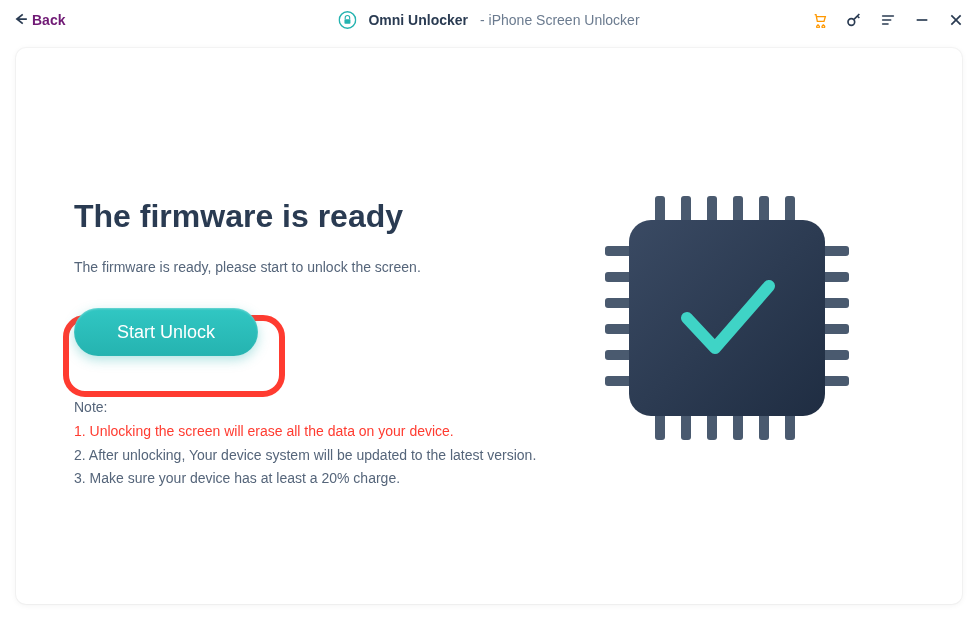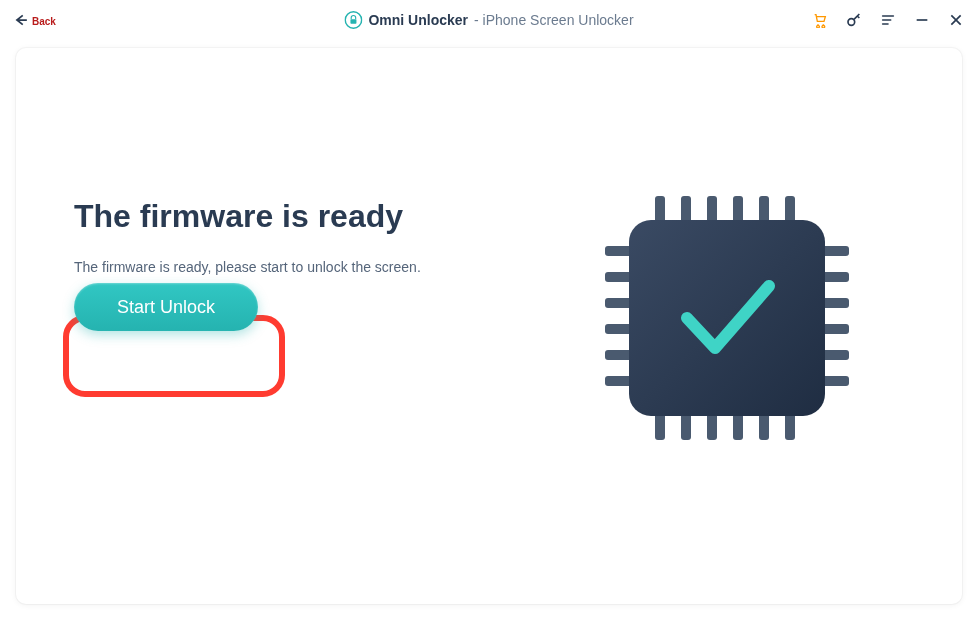--- a/index.html
+++ b/index.html
@@ -18,38 +18,38 @@
     .titlebar {
       height: 40px;
       display: flex;
       align-items: center;
       padding: 0 14px;
       background: #ffffff;
       position: relative;
     }
     .back-btn {
       display: flex;
-      align-items: flex-end;
+      align-items: flex-start;
       gap: 4px;
-      font-size: 10px;
+      font-size: 14px;
       font-weight: 600;
-      color: #b91c1c;
+      color: #701a75;
       cursor: pointer;
     }
     .back-arrow {
       width: 14px;
       height: 14px;
     }
     .title-center {
       position: absolute;
       left: 50%;
       transform: translateX(-50%);
       display: flex;
       align-items: center;
-      gap: 6px;
+      gap: 12px;
       font-size: 14px;
     }
     .lock-icon {
       width: 18px;
       height: 18px;
     }
     .app-name {
       font-weight: 700;
       color: #2a3b52;
     }
@@ -82,21 +82,21 @@
     }
     .heading {
       font-size: 32px;
       font-weight: 700;
       color: #2a3b52;
       margin-bottom: 24px;
     }
     .subtitle {
       font-size: 14px;
       color: #55657a;
-      margin-bottom: 8px;
+      margin-bottom: 33px;
     }
     .start-btn {
       width: 184px;
       height: 48px;
       background: linear-gradient(to bottom, #31c7c3, #25b3b0);
       border: none;
       border-radius: 24px;
       color: #ffffff;
       font-size: 18px;
       font-weight: 500;
@@ -191,20 +191,26 @@
   </div>
 </div>
 
 <div class="main-panel">
   <h1 class="heading">The firmware is ready</h1>
   <p class="subtitle">The firmware is ready, please start to unlock the screen.</p>
   
   <button class="start-btn">Start Unlock</button>
   <div class="highlight-ring"></div>
   
+  <div class="notes">
+    <div class="note-label">Note:</div>
+    <div class="note-warning">1. Unlocking the screen will erase all the data on your device.</div>
+    <div class="note-info">2. After unlocking, Your device system will be updated to the latest version.</div>
+    <div class="note-info">3. Make sure your device has at least a 20% charge.</div>
+  </div>
 
   <svg class="chip-graphic" viewBox="0 0 280 280">
 
     <rect x="68" y="18" width="10" height="28" rx="3" fill="#4a5a6f"></rect>
     <rect x="94" y="18" width="10" height="28" rx="3" fill="#4a5a6f"></rect>
     <rect x="120" y="18" width="10" height="28" rx="3" fill="#4a5a6f"></rect>
     <rect x="146" y="18" width="10" height="28" rx="3" fill="#4a5a6f"></rect>
     <rect x="172" y="18" width="10" height="28" rx="3" fill="#4a5a6f"></rect>
     <rect x="198" y="18" width="10" height="28" rx="3" fill="#4a5a6f"></rect>
 

